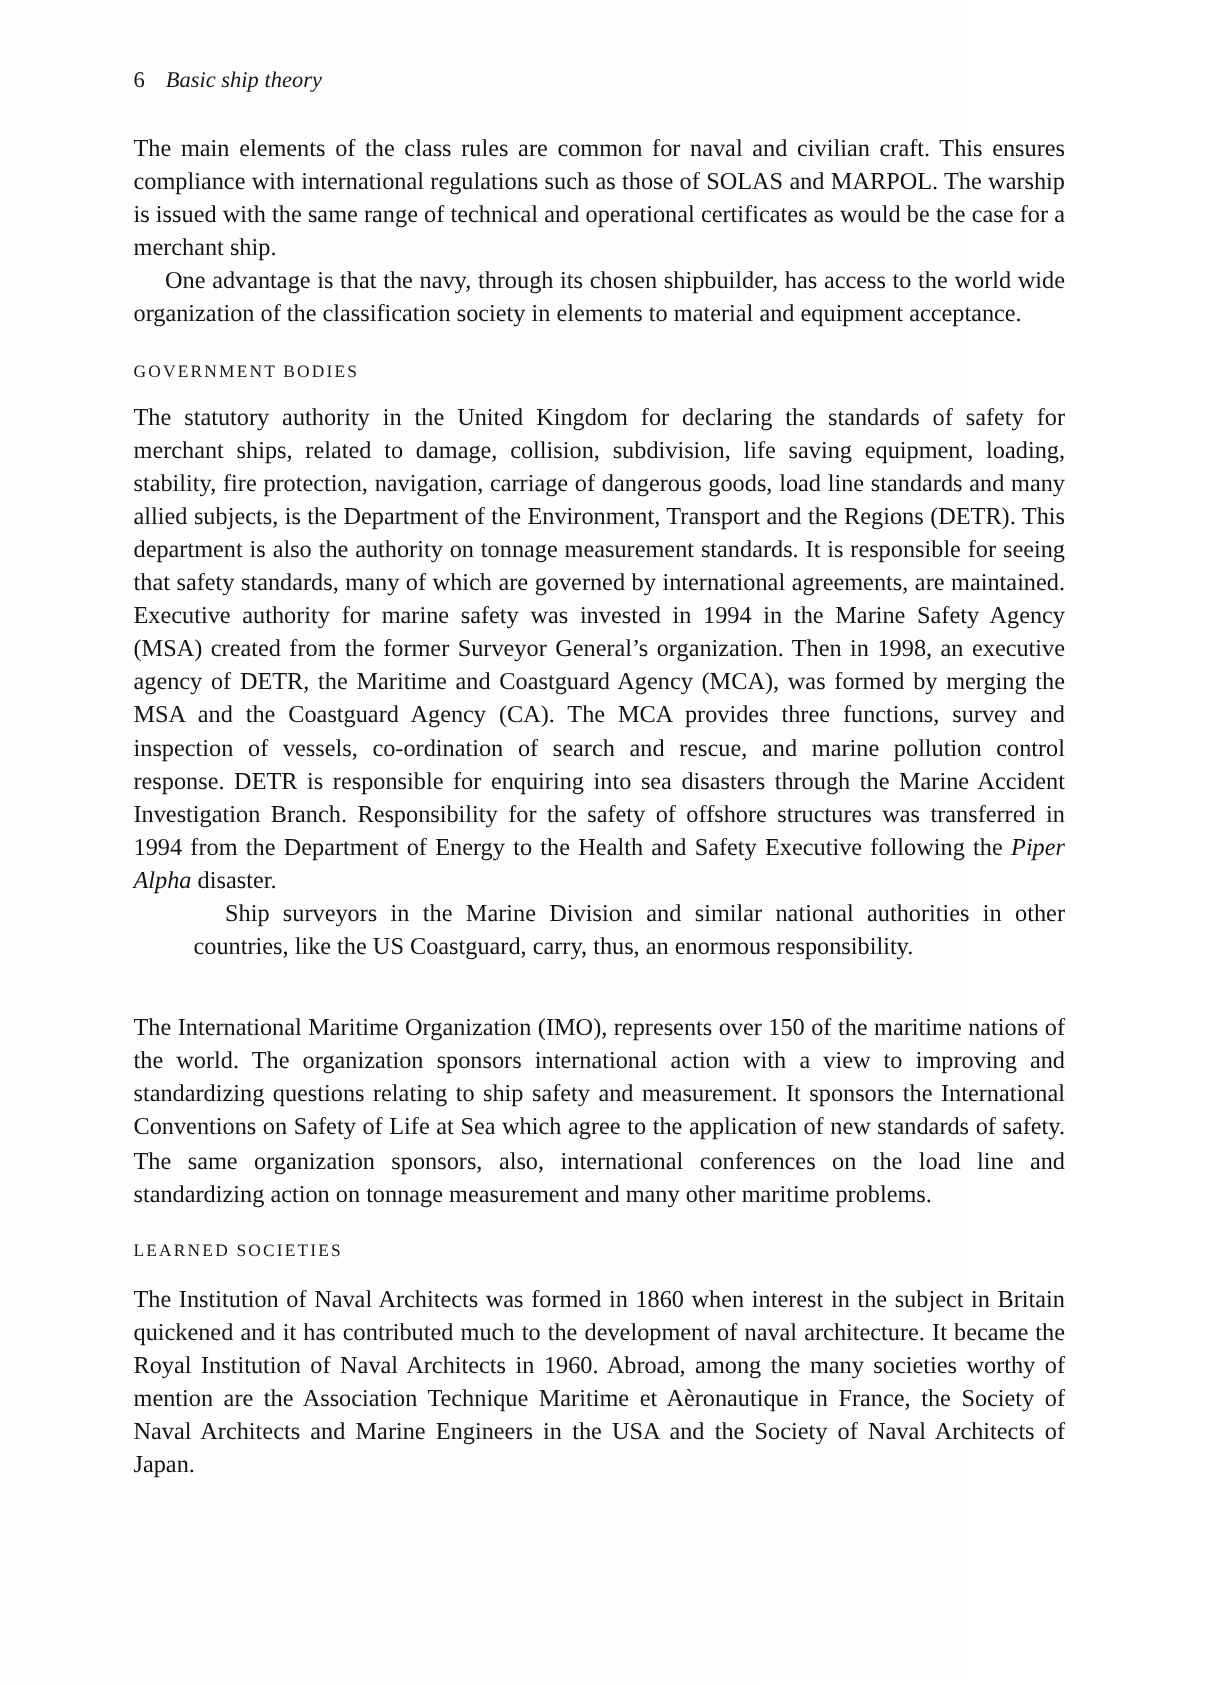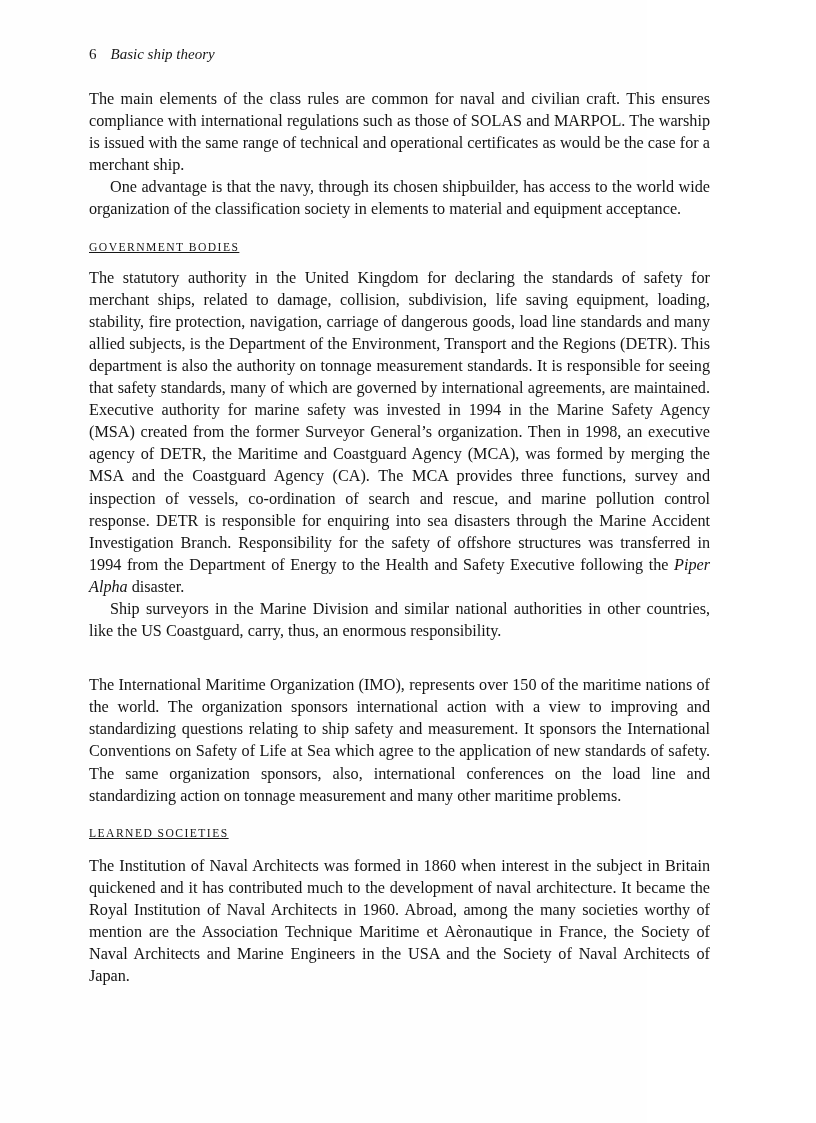--- a/index.html
+++ b/index.html
@@ -58,21 +58,20 @@
   
   h2.section-heading {
     margin: 0;
     font-size: 11.6px;
     line-height: 16px;
     font-weight: normal;
     letter-spacing: 1.45px;
     text-transform: uppercase;
     color: #161616;
     font-family: "Liberation Serif", "DejaVu Serif", serif;
-    text-decoration: underline;
   }
   .gap-before-heading { height: 19px; }
   .gap-after-heading  { height: 11px; }
   .gap-after-heading-wide { height: 13px; }
   em.title-italic { font-style: italic; }
 </style>
 </head>
 <body>
 
 <div class="page">
@@ -85,21 +84,21 @@
     <p class="body-text" style="margin-bottom:0;margin-top:12px;">The main elements of the class rules are common for naval and civilian craft. This ensures compliance with international regulations such as those of SOLAS and MARPOL. The warship is issued with the same range of technical and operational certificates as would be the case for a merchant ship.</p>
 
     <p class="body-text indent" style="margin-bottom:0;">One advantage is that the navy, through its chosen shipbuilder, has access to the world wide organization of the classification society in elements to material and equipment acceptance.</p>
 
     <div class="gap-before-heading"></div>
     <h2 class="section-heading">GOVERNMENT BODIES</h2>
     <div class="gap-after-heading"></div>
 
     <p class="body-text" style="margin-bottom:0;"><span>The statutory authority in the United Kingdom for declaring the standards of safety for merchant ships, related to damage, collision, subdivision, life saving equipment, loading, stability, fire protection, navigation, carriage of dangerous goods, load line standards and many allied subjects, is the Department of the Environment, Transport and the Regions (DETR). This department is also the authority on tonnage measurement standards. It is responsible for seeing that safety standards, many of which are governed by international agreements, are maintained. Executive authority for marine safety was invested in 1994 in the Marine Safety Agency (MSA) created from the former Surveyor General’s organization. Then in 1998, an executive agency of DETR, the Maritime and Coastguard Agency (MCA), was formed by merging the MSA and the Coastguard Agency (CA). The MCA provides three functions, survey and inspection of vessels, co-ordination of search and rescue, and marine pollution control response. DETR is responsible for enquiring into sea disasters through the Marine Accident Investigation Branch. Responsibility for the safety of offshore structures was transferred in 1994 from the Department of Energy to the Health and Safety Executive following the </span><em class="title-italic">Piper Alpha</em><span> disaster.</span></p>
 
-    <p class="body-text indent" style="margin-bottom:0;">Ship surveyors in the Marine Division and similar national authorities in other countries, like the US Coastguard, carry, thus, an enormous responsibility.</p>
+    <p class="body-text indent" style="margin-bottom:0;margin-left:40px;">Ship surveyors in the Marine Division and similar national authorities in other countries, like the US Coastguard, carry, thus, an enormous responsibility.</p>
 
     <div class="gap-before-heading"></div>
     <div class="gap-after-heading-wide"></div>
 
     <p class="body-text" style="margin-bottom:0;">The International Maritime Organization (IMO), represents over 150 of the maritime nations of the world. The organization sponsors international action with a view to improving and standardizing questions relating to ship safety and measurement. It sponsors the International Conventions on Safety of Life at Sea which agree to the application of new standards of safety. The same organization sponsors, also, international conferences on the load line and standardizing action on tonnage measurement and many other maritime problems.</p>
 
     <div class="gap-before-heading"></div>
     <h2 class="section-heading">LEARNED SOCIETIES</h2>
     <div class="gap-after-heading-wide"></div>
 

